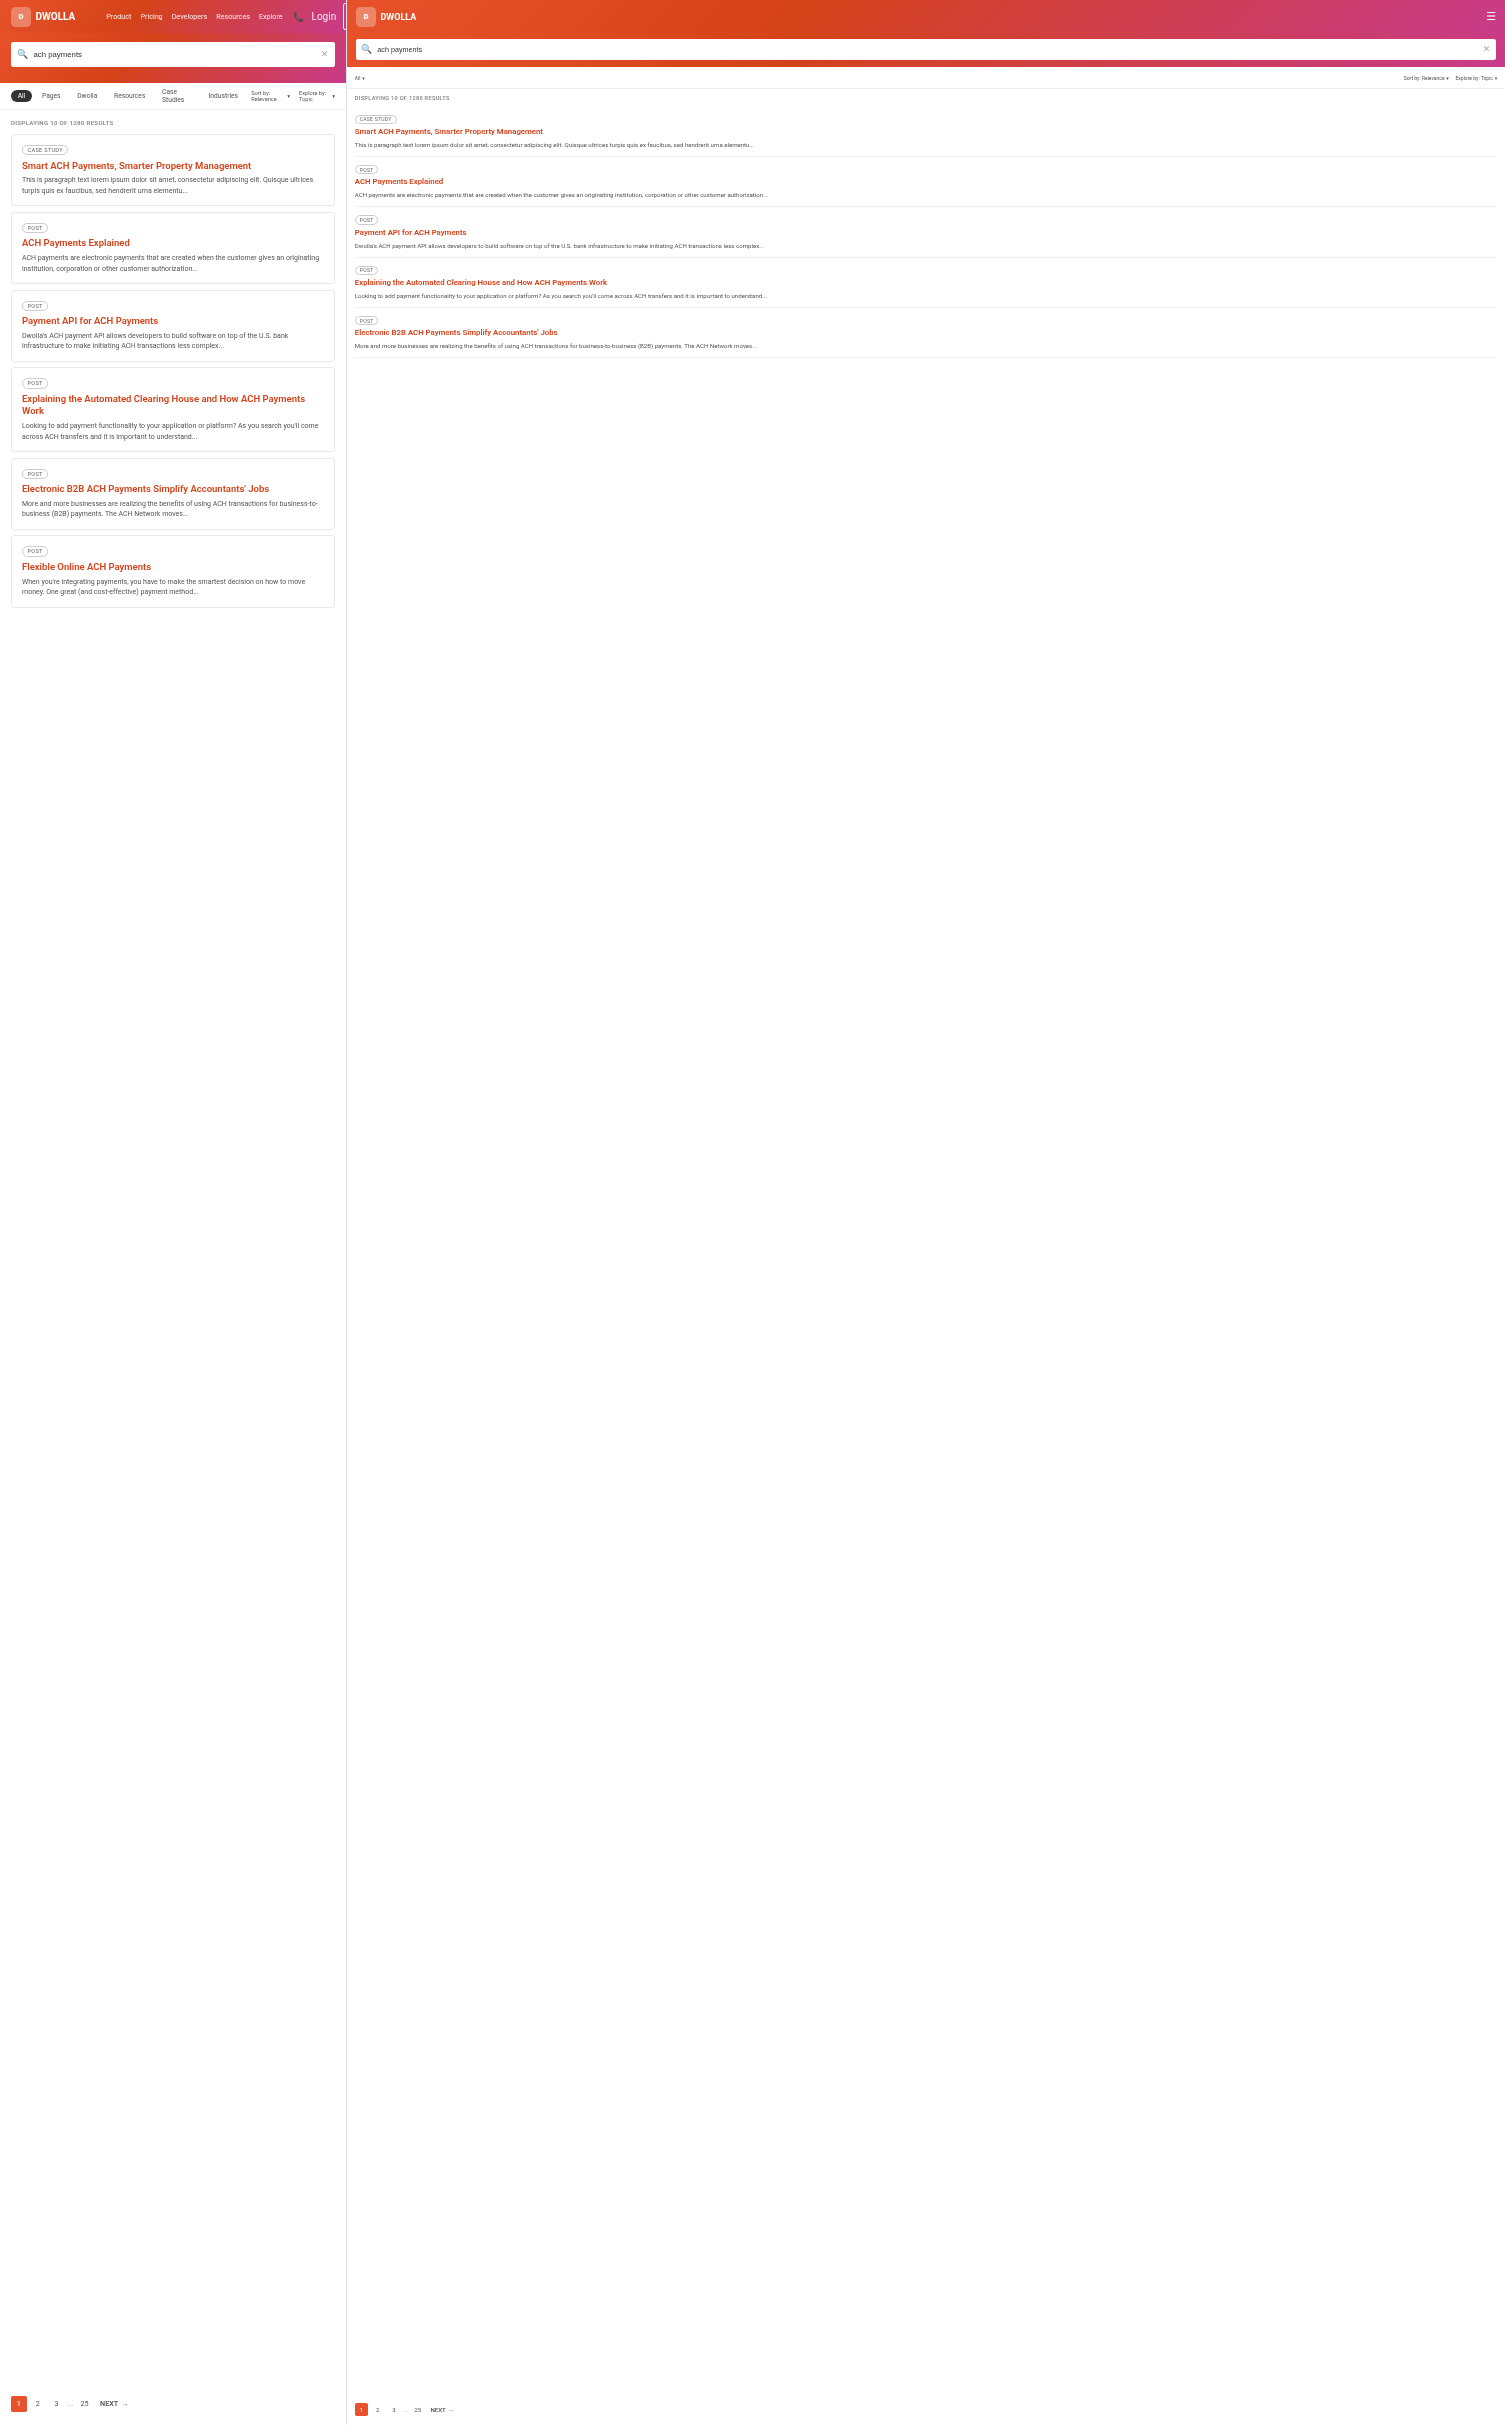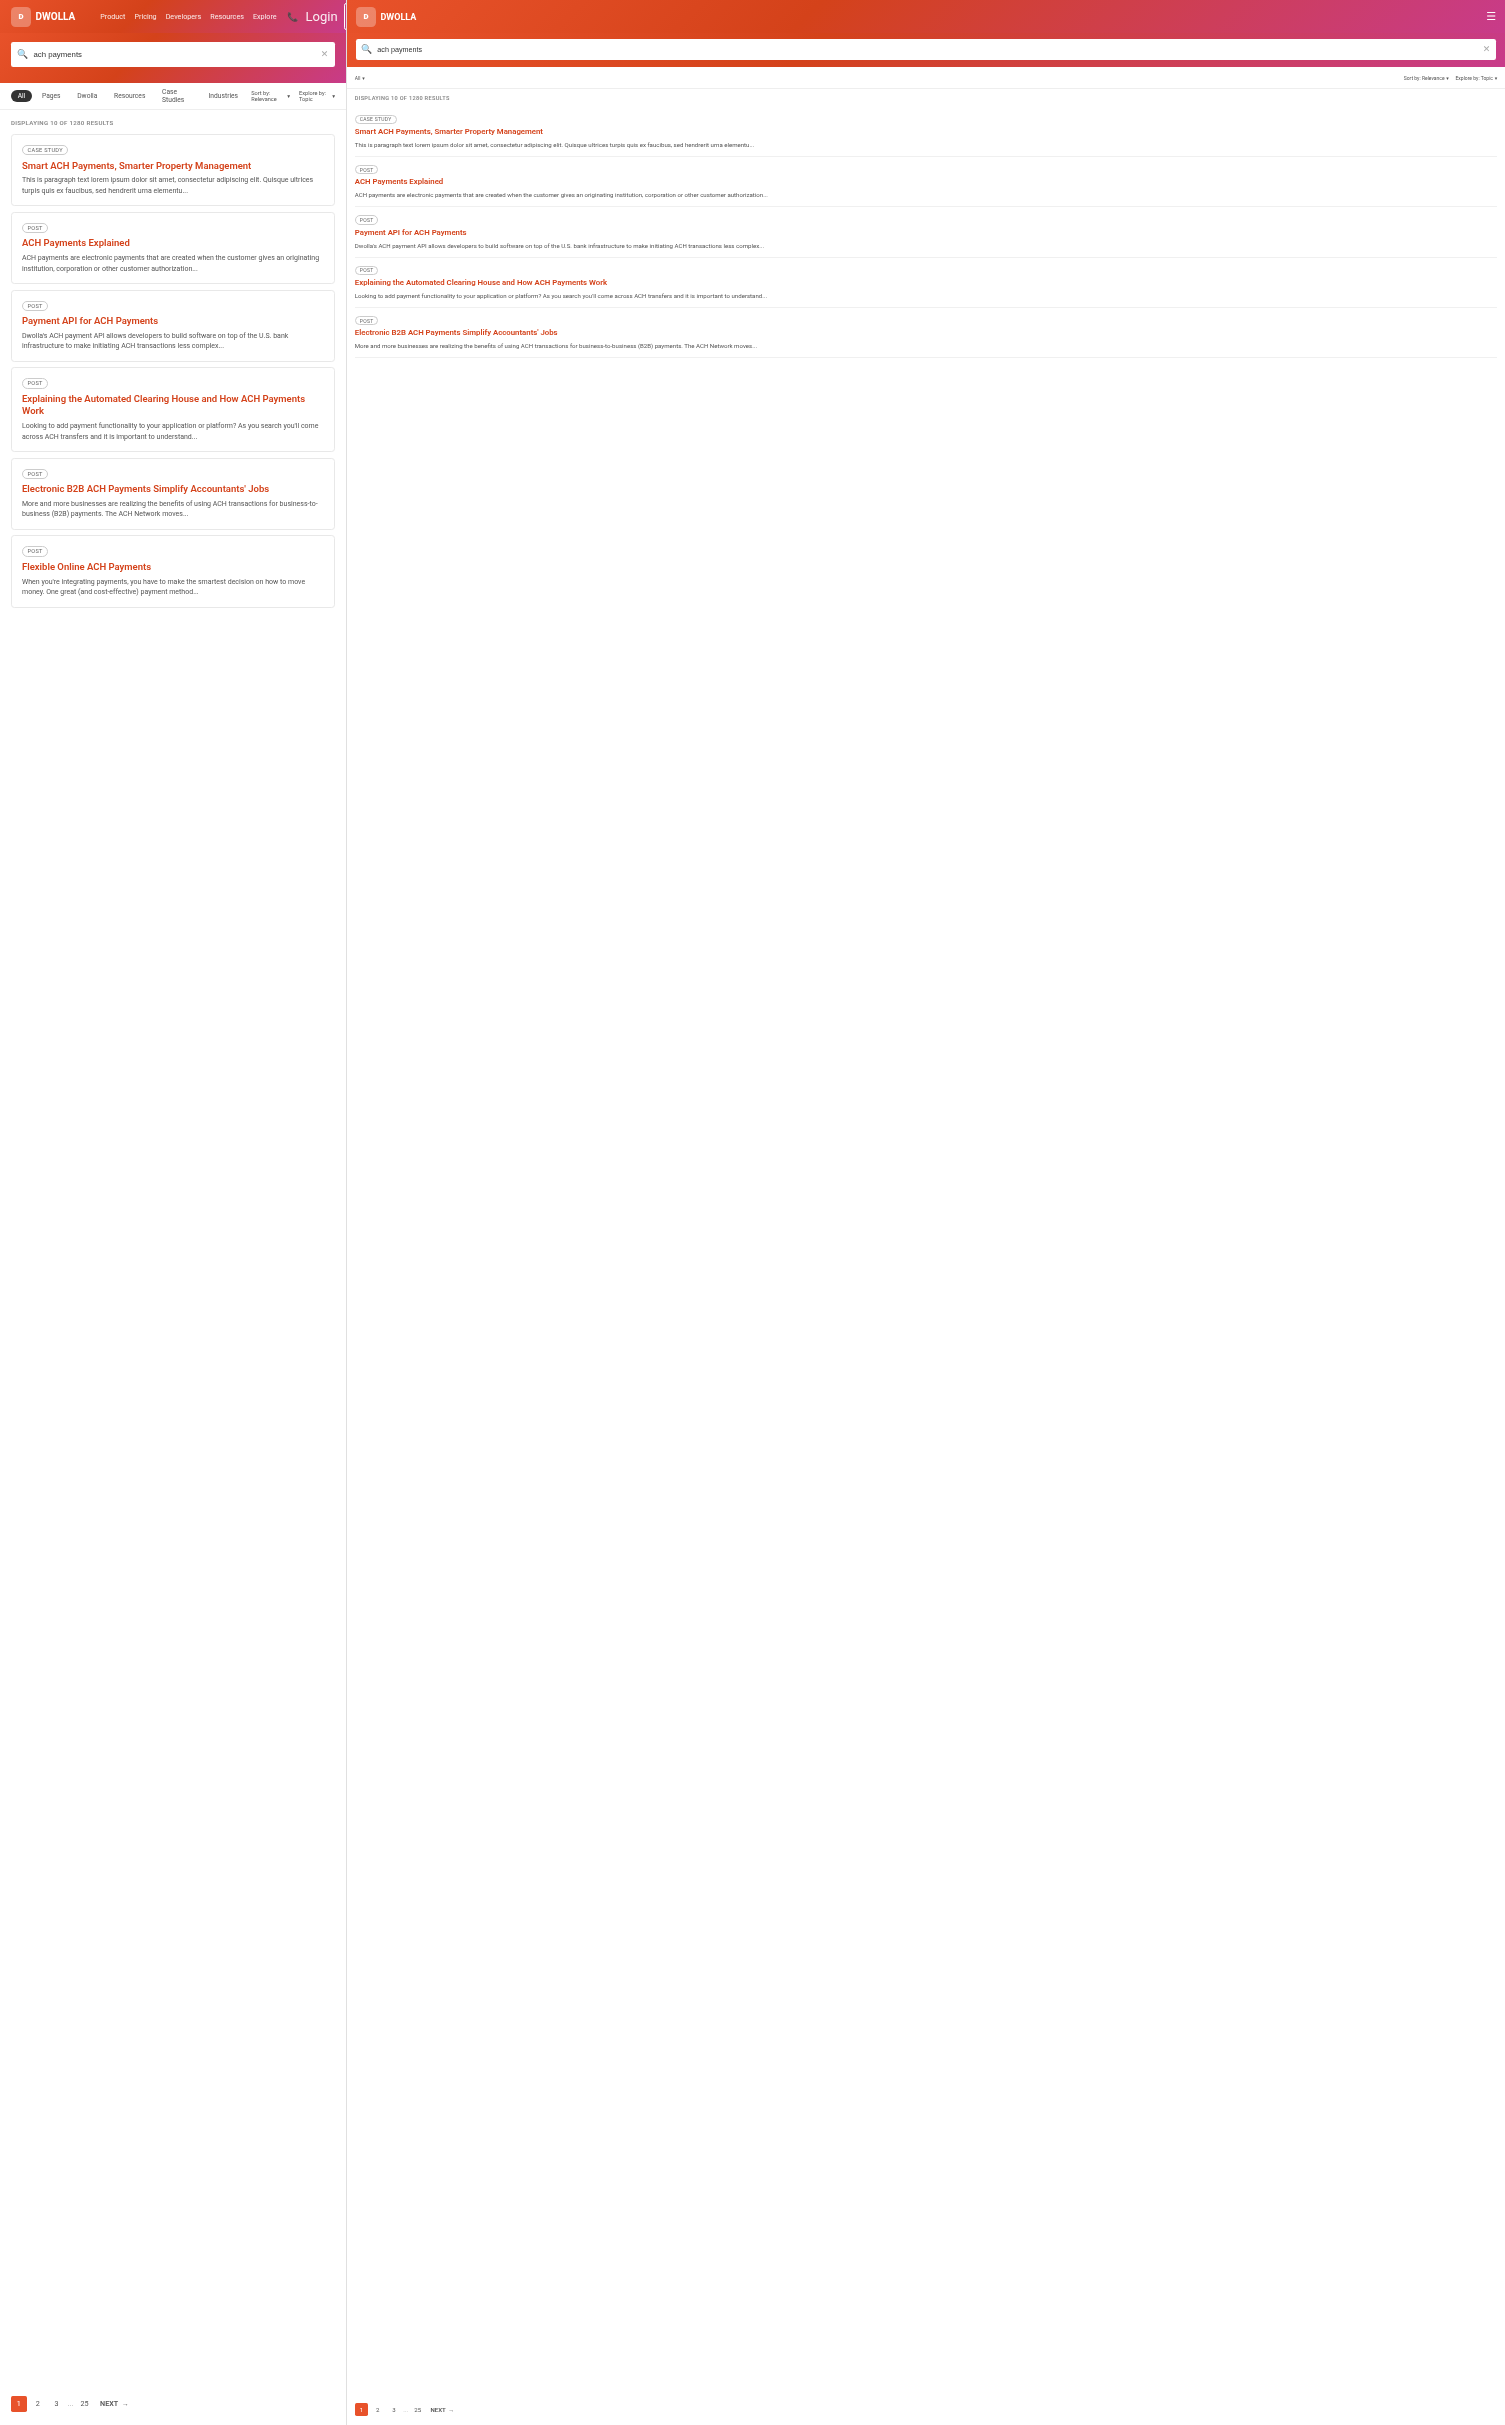--- a/index.html
+++ b/index.html
@@ -5,25 +5,25 @@
     * { box-sizing: border-box; margin: 0; padding: 0; }
     body { font-family: -apple-system, BlinkMacSystemFont, 'Segoe UI', Roboto, sans-serif; background: #f5f5f5; display: flex; min-height: 100vh; }
 
     
     .left-panel { width: 346px; min-width: 346px; background: #fff; display: flex; flex-direction: column; }
 
     
     .nav { background: linear-gradient(135deg, #e8522a 0%, #d4421a 40%, #c83b8a 100%); padding: 0 11px; height: 33px; display: flex; align-items: center; gap: 11px; }
     .nav-logo { display: flex; align-items: center; gap: 4.5px; color: #fff; font-weight: 700; font-size: 10px; }
     .logo-icon { width: 20px; height: 20px; background: rgba(255,255,255,0.3); border-radius: 4.5px; display: flex; align-items: center; justify-content: center; color: #fff; font-weight: 900; font-size: 7.8px; }
-    .nav-links { display: flex; gap: 9px; margin-left: 14px; }
+    .nav-links { display: flex; gap: 9px; margin-left: 20px; }
     .nav-link { color: rgba(255,255,255,0.9); font-size: 7.2px; cursor: pointer; text-decoration: none; }
     .nav-actions { margin-left: auto; display: flex; align-items: center; gap: 6.7px; }
     .nav-phone { color: rgba(255,255,255,0.8); font-size: 9px; }
-    .nav-login { color: rgba(255,255,255,0.9); font-size: 13px; cursor: pointer; }
+    .nav-login { color: rgba(255,255,255,0.9); font-size: 10px; cursor: pointer; }
     .nav-cta { background: transparent; border: 1.1px solid #fff; color: #fff; padding: 3.9px 10px; border-radius: 2.2px; font-size: 7.2px; font-weight: 600; cursor: pointer; }
 
     
     .search-section { background: linear-gradient(135deg, #e8522a 0%, #d4421a 40%, #c83b8a 100%); padding: 9px 11px 16.7px; }
     .search-bar { background: #fff; border-radius: 2.2px; display: flex; align-items: center; padding: 0 6.7px; height: 24.5px; gap: 4.5px; }
     .search-icon { color: #aaa; font-size: 9px; }
     .search-input { flex: 1; border: none; outline: none; font-size: 7.8px; color: #333; background: transparent; }
     .search-clear { color: #aaa; cursor: pointer; font-size: 9px; }
 
     

